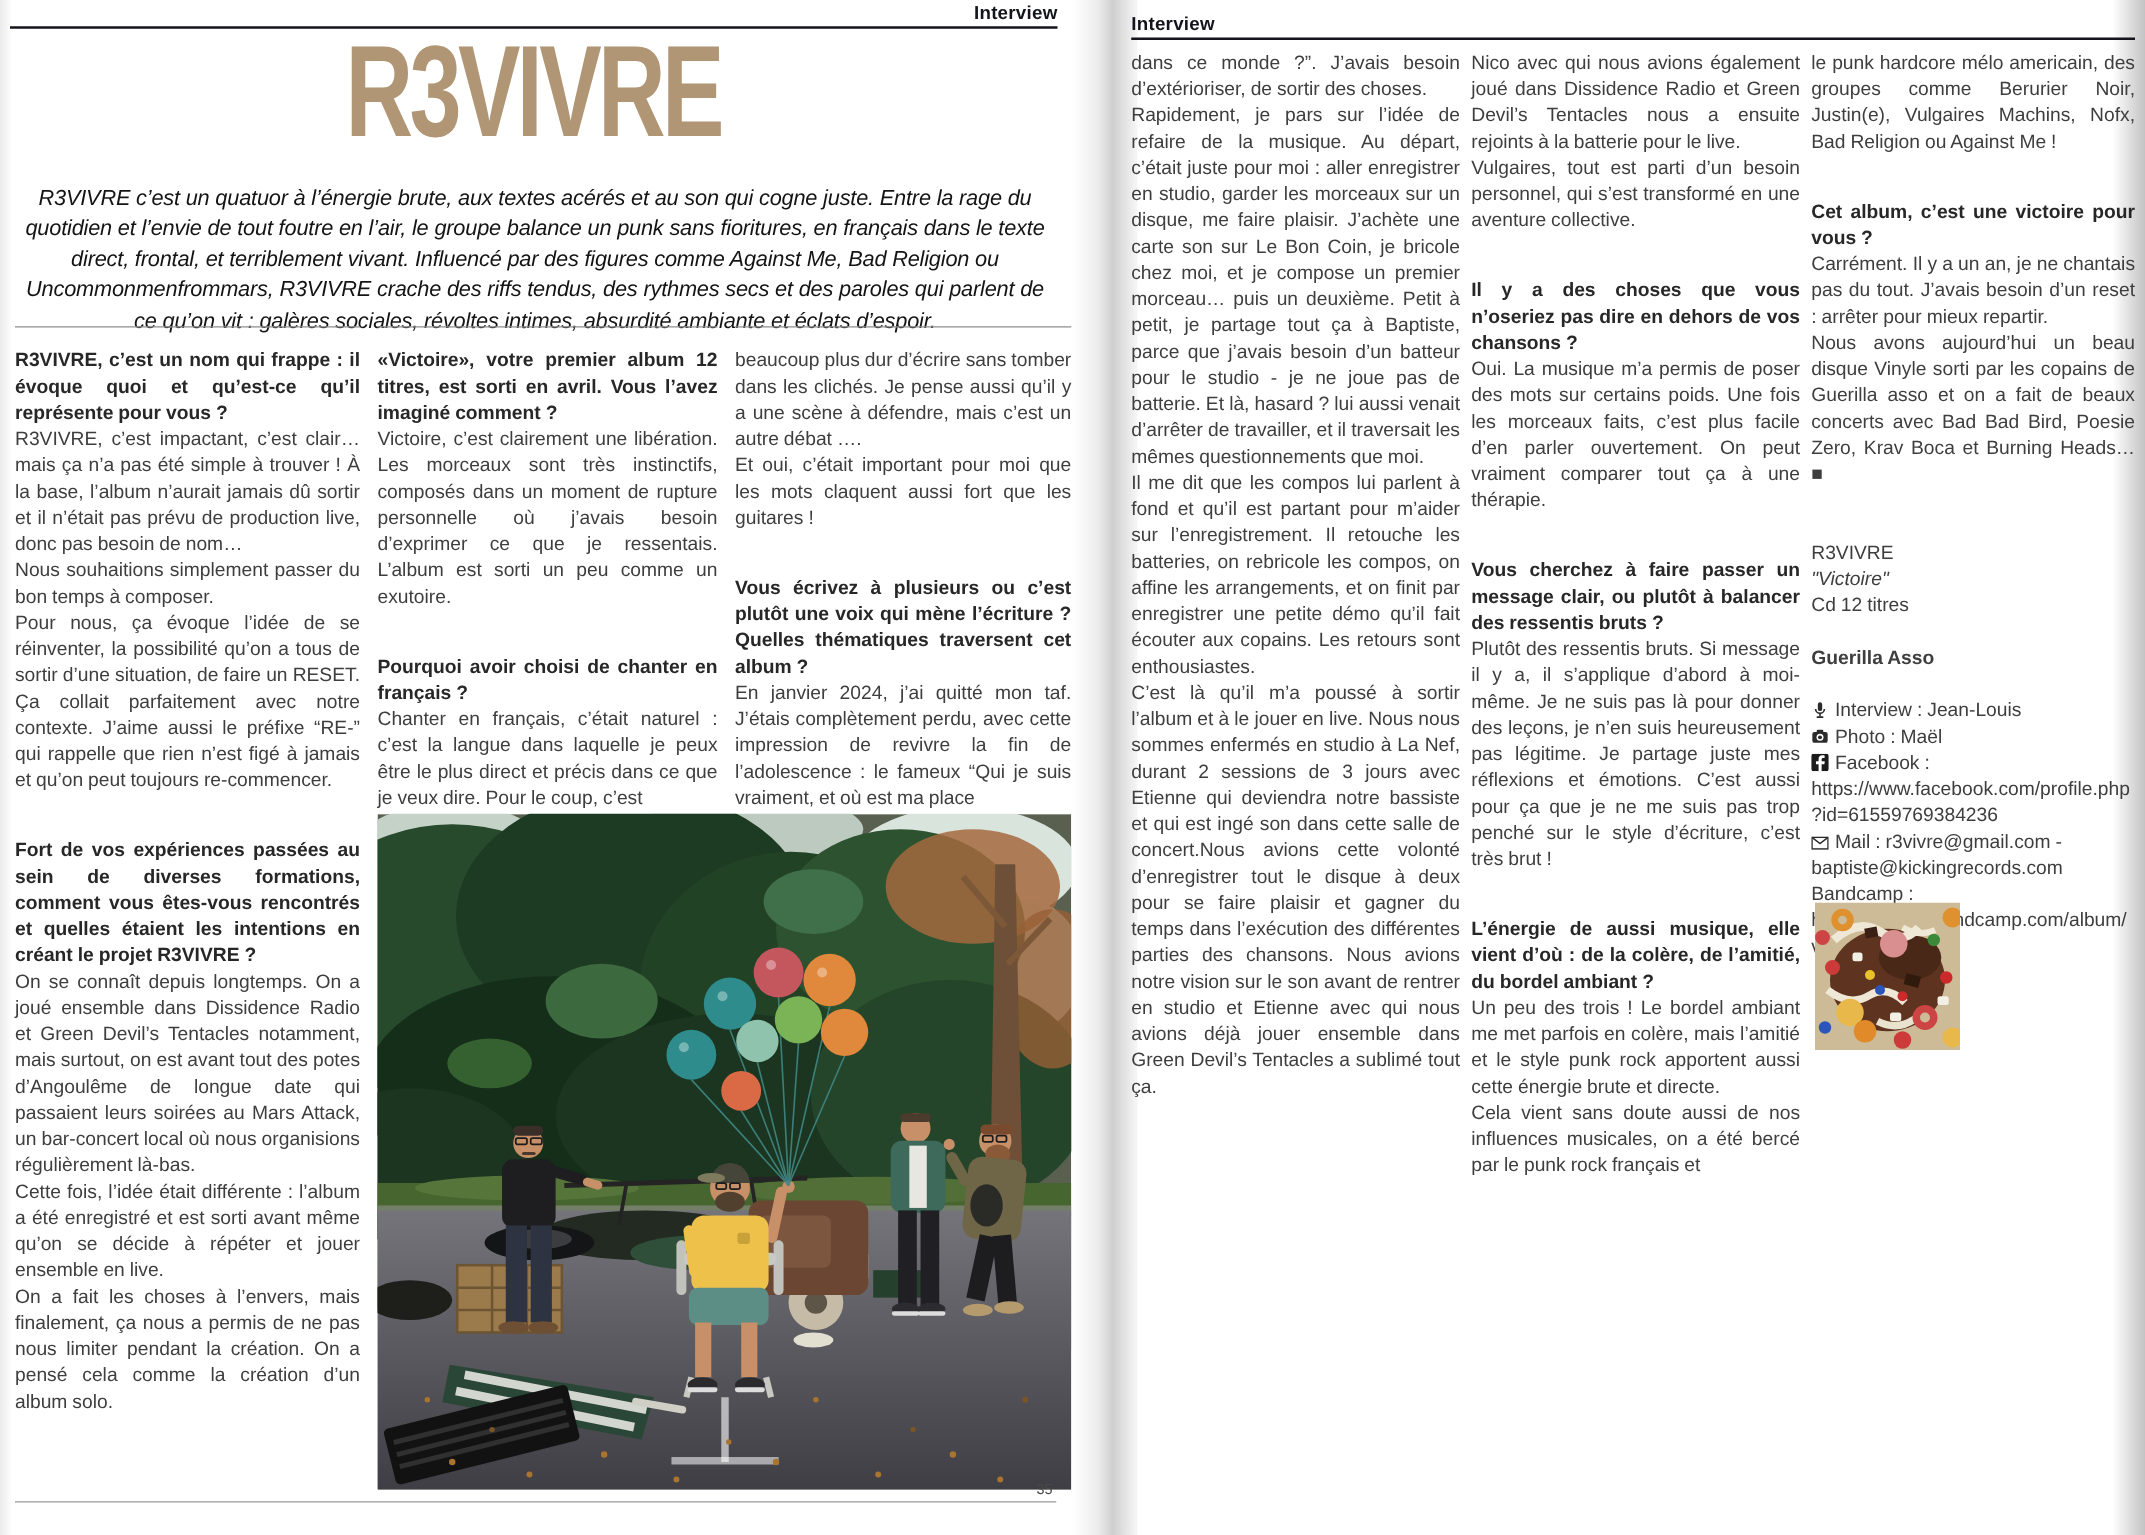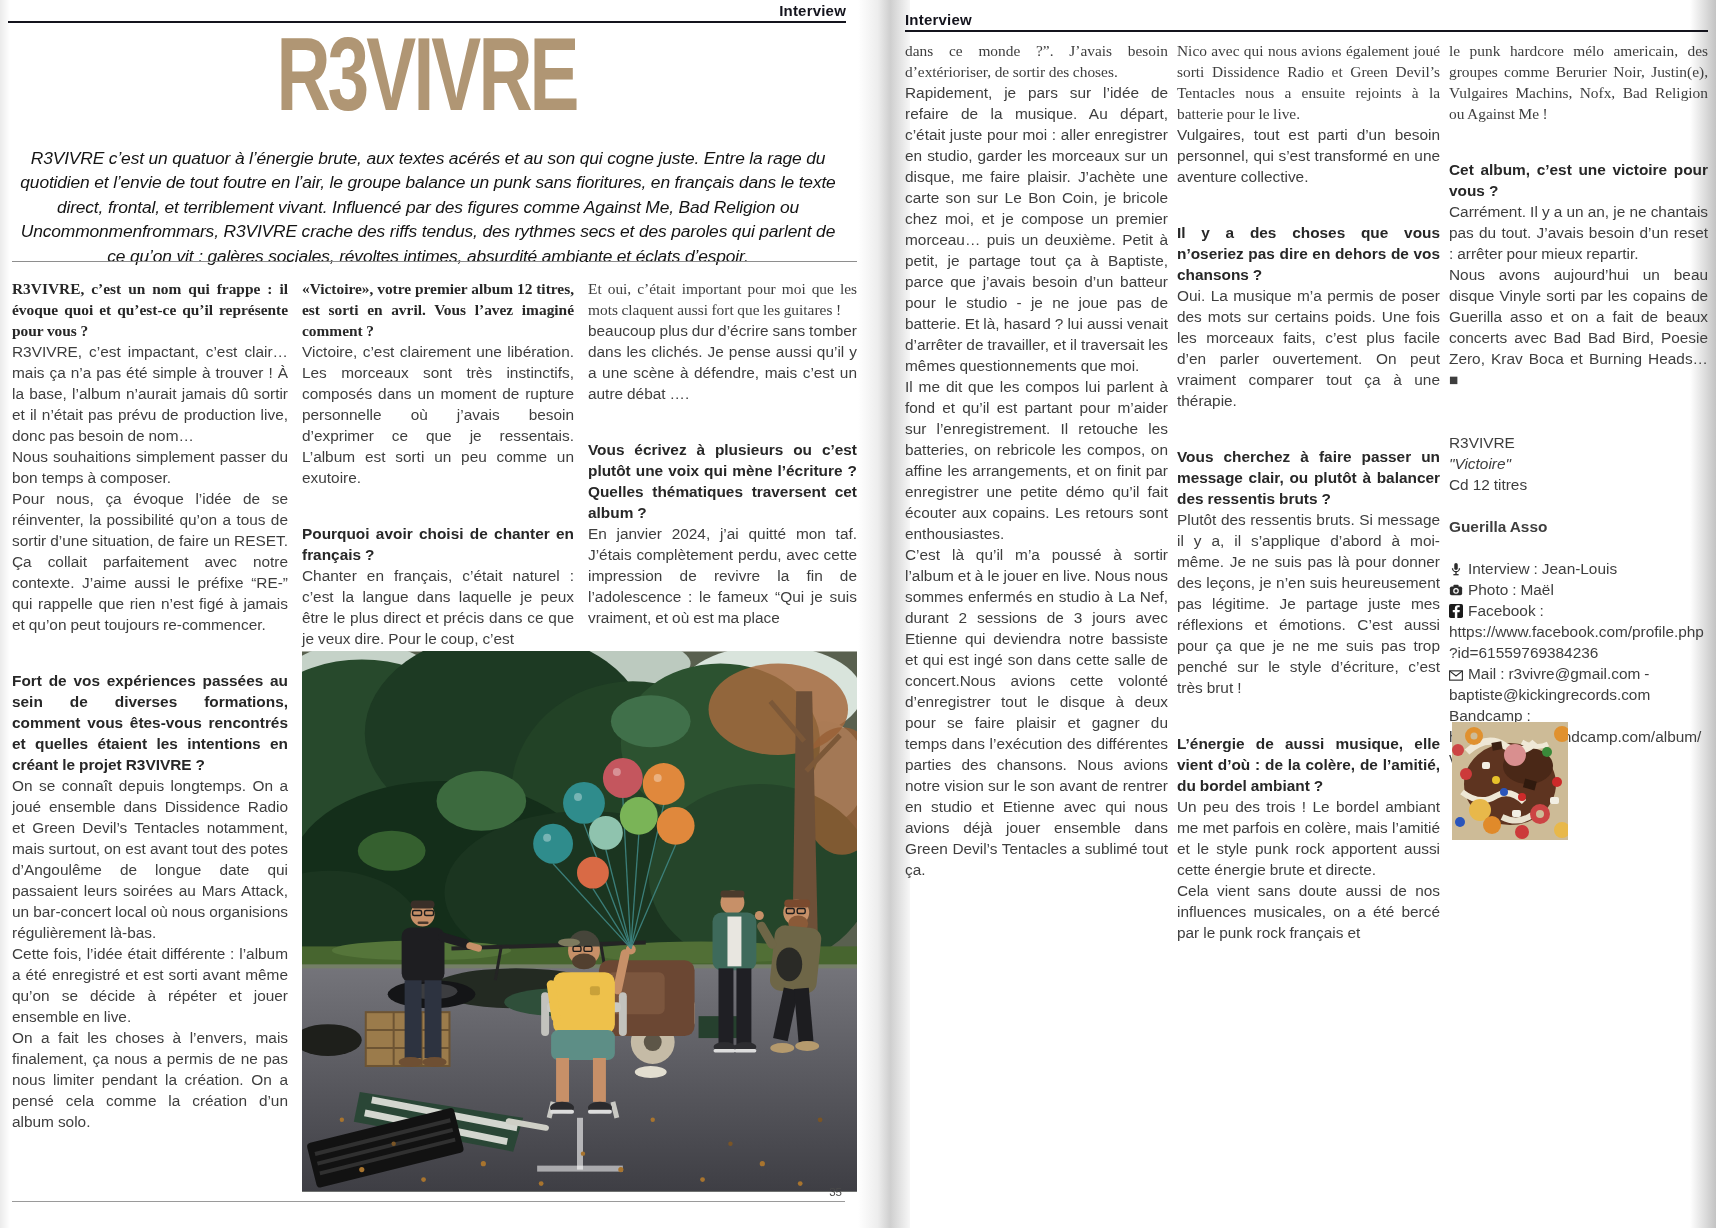--- a/index.html
+++ b/index.html
@@ -29,21 +29,21 @@
   #main-title span{display:inline-block;transform:scaleX(.72);transform-origin:center;letter-spacing:-4px;}
   #intro{left:20px;top:146px;width:816px;text-align:center;
     font-size:17.4px;line-height:24.4px;font-weight:400;font-style:italic;color:#141414;letter-spacing:-.15px;}
 
   
   .col{position:absolute;font-size:15.4px;line-height:21px;color:#3e3e3e;
     text-align:justify;hyphens:auto;-webkit-hyphens:auto;overflow-wrap:break-word;word-spacing:-.3px;}
   .lcol{border-top:1.4px solid #8e8e8e;padding-top:16px;}
   .p{margin:0;}
   .q{margin:35px 0 0 0;font-weight:700;color:#272727;}
-  .col > :first-child{margin-top:0;font-family:Liberation Serif, serif;}
+  .col > :first-child{margin-top:0;}
 
   #l-col1{left:12px;top:261px;width:276px;height:940px;}
   #l-col2{left:302px;top:261px;width:272px;height:388px;}
   #l-col3{left:588px;top:261px;width:269px;height:388px;}
 
   #r-col1{left:905px;top:40px;width:263px;height:860px;}
   #r-col2{left:1177px;top:40px;width:263px;height:860px;}
   #r-col3{left:1449px;top:40px;width:259px;height:1000px;}
 
   
@@ -89,22 +89,22 @@
 </div>
 
 <div class="col lcol" id="l-col2">
   <p class="q">«Victoire», votre premier album 12 titres, est sorti en avril. Vous l’avez imaginé comment ?</p>
   <p class="p">Victoire, c’est clairement une libération. Les morceaux sont très instinctifs, composés dans un moment de rupture personnelle où j’avais besoin d’exprimer ce que je ressentais. L’album est sorti un peu comme un exutoire.</p>
   <p class="q">Pourquoi avoir choisi de chanter en français ?</p>
   <p class="p">Chanter en français, c’était naturel : c’est la langue dans laquelle je peux être le plus direct et précis dans ce que je veux dire. Pour le coup, c’est</p>
 </div>
 
 <div class="col lcol" id="l-col3">
+  <p class="p">beaucoup plus dur d’écrire sans tomber dans les clichés. Je pense aussi qu’il y a une scène à défendre, mais c’est un autre débat ….</p>
   <p class="p">Et oui, c’était important pour moi que les mots claquent aussi fort que les guitares !</p>
-  <p class="p">beaucoup plus dur d’écrire sans tomber dans les clichés. Je pense aussi qu’il y a une scène à défendre, mais c’est un autre débat ….</p>
   <p class="q">Vous écrivez à plusieurs ou c’est plutôt une voix qui mène l’écriture ? Quelles thématiques traversent cet album ?</p>
   <p class="p">En janvier 2024, j’ai quitté mon taf. J’étais complètement perdu, avec cette impression de revivre la fin de l’adolescence : le fameux “Qui je suis vraiment, et où est ma place</p>
 </div>
 
 <svg class="abs" id="band-photo" viewBox="0 0 557 542" aria-label="band photo">
   <defs>
     <linearGradient id="asph" x1="0" y1="0" x2="0" y2="1">
       <stop offset="0" stop-color="#74747a"></stop>
         <stop offset="1" stop-color="#3e3e44"></stop>
     </linearGradient>
@@ -296,21 +296,21 @@
 <div class="abs" id="rp-hdr-rule"></div>
 
 <div class="col" id="r-col1">
   <p class="p">dans ce monde ?”. J’avais besoin d’extérioriser, de sortir des choses.</p>
   <p class="p">Rapidement, je pars sur l’idée de refaire de la musique. Au départ, c’était juste pour moi : aller enregistrer en studio, garder les morceaux sur un disque, me faire plaisir. J’achète une carte son sur Le Bon Coin, je bricole chez moi, et je compose un premier morceau… puis un deuxième. Petit à petit, je partage tout ça à Baptiste, parce que j’avais besoin d’un batteur pour le studio - je ne joue pas de batterie. Et là, hasard ? lui aussi venait d’arrêter de travailler, et il traversait les mêmes questionnements que moi.</p>
   <p class="p">Il me dit que les compos lui parlent à fond et qu’il est partant pour m’aider sur l’enregistrement. Il retouche les batteries, on rebricole les compos, on affine les arrangements, et on finit par enregistrer une petite démo qu’il fait écouter aux copains. Les retours sont enthousiastes.</p>
   <p class="p">C’est là qu’il m’a poussé à sortir l’album et à le jouer en live. Nous nous sommes enfermés en studio à La Nef, durant 2 sessions de 3 jours avec Etienne qui deviendra notre bassiste et qui est ingé son dans cette salle de concert.Nous avions cette volonté d’enregistrer tout le disque à deux pour se faire plaisir et gagner du temps dans l’exécution des différentes parties des chansons. Nous avions notre vision sur le son avant de rentrer en studio et Etienne avec qui nous avions déjà jouer ensemble dans Green Devil’s Tentacles a sublimé tout ça.</p>
 </div>
 
 <div class="col" id="r-col2">
-  <p class="p">Nico avec qui nous avions également joué sorti Dissidence Radio et Green Devil’s Tentacles nous a ensuite rejoints à la batterie pour le live.</p>
+  <p class="p">Nico avec qui nous avions également joué dans Dissidence Radio et Green Devil’s Tentacles nous a ensuite rejoints à la batterie pour le live.</p>
   <p class="p">Vulgaires, tout est parti d’un besoin personnel, qui s’est transformé en une aventure collective.</p>
   <p class="q">Il y a des choses que vous n’oseriez pas dire en dehors de vos chansons ?</p>
   <p class="p">Oui. La musique m’a permis de poser des mots sur certains poids. Une fois les morceaux faits, c’est plus facile d’en parler ouvertement. On peut vraiment comparer tout ça à une thérapie.</p>
   <p class="q">Vous cherchez à faire passer un message clair, ou plutôt à balancer des ressentis bruts ?</p>
   <p class="p">Plutôt des ressentis bruts. Si message il y a, il s’applique d’abord à moi-même. Je ne suis pas là pour donner des leçons, je n’en suis heureusement pas légitime. Je partage juste mes réflexions et émotions. C’est aussi pour ça que je ne me suis pas trop penché sur le style d’écriture, c’est très brut !</p>
   <p class="q">L’énergie de aussi musique, elle vient d’où : de la colère, de l’amitié, du bordel ambiant ?</p>
   <p class="p">Un peu des trois ! Le bordel ambiant me met parfois en colère, mais l’amitié et le style punk rock apportent aussi cette énergie brute et directe.</p>
   <p class="p">Cela vient sans doute aussi de nos influences musicales, on a été bercé par le punk rock français et</p>
 </div>
 

